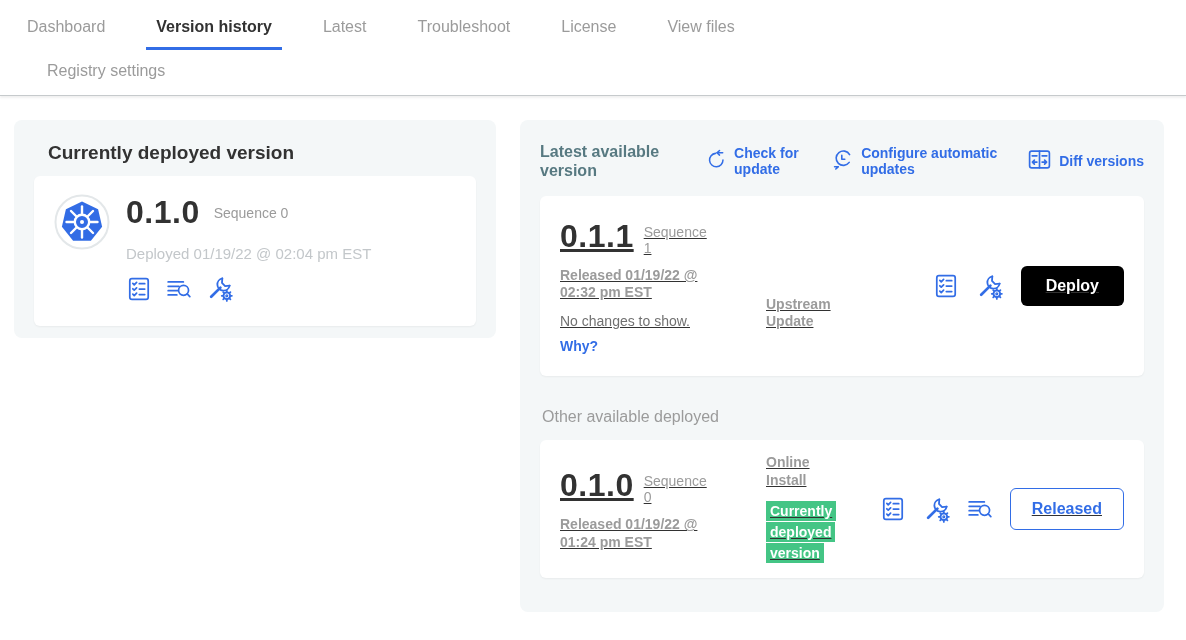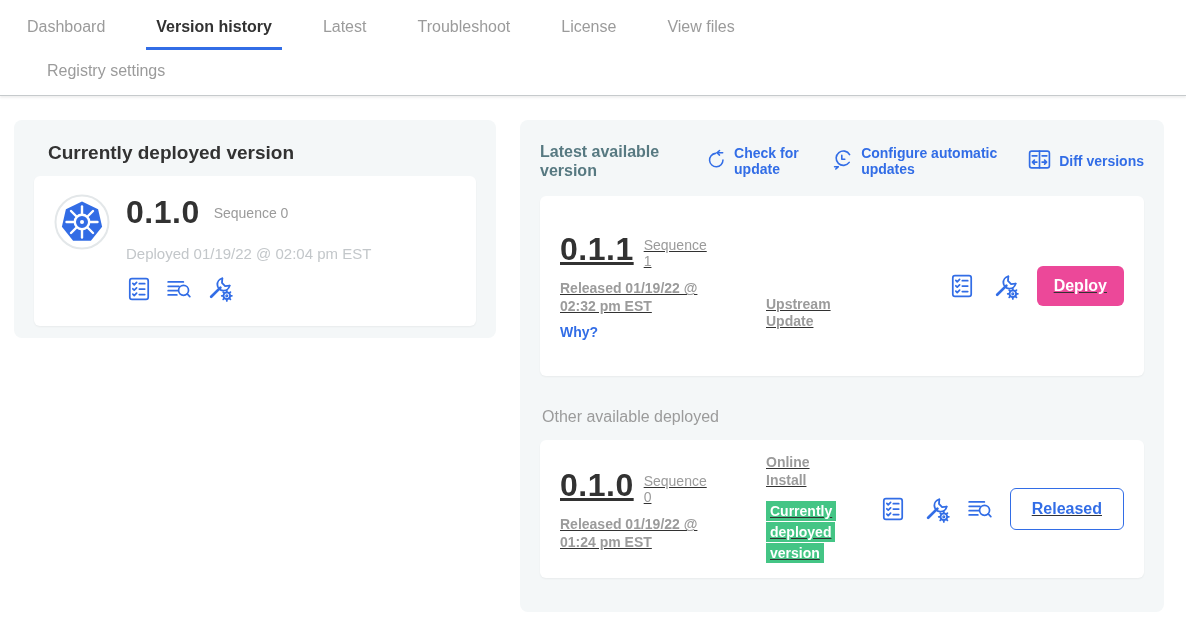--- a/index.html
+++ b/index.html
@@ -79,23 +79,23 @@
   .source-label { width: 80px; }
   .badge-wrap { margin-top: 12px; width: 80px; line-height: 1.5; }
   .status-badge {
     display: inline; background: #44c585; color: #ffffff;
     font-size: 14px; font-weight: 700; padding: 2px 4px;
     -webkit-box-decoration-break: clone; box-decoration-break: clone;
   }
   .vc-right { margin-left: auto; align-self: center; display: flex; align-items: center; gap: 17px; }
 
   .btn-primary {
-    background: #ec4899; color: #ffffff; border: none; border-radius: 6px;
+    background: #000000; color: #ffffff; border: none; border-radius: 6px;
     font-family: "Liberation Sans", sans-serif;
-    font-size: 16px; font-weight: 700; padding: 11px 17px; cursor: pointer; margin-left: 1px;
+    font-size: 16px; font-weight: 700; padding: 11px 25px; cursor: pointer; margin-left: 1px;
   }
   .btn-outline {
     background: #ffffff; color: #326de6; border: 1px solid #326de6; border-radius: 6px;
     font-family: "Liberation Sans", sans-serif;
     font-size: 16px; font-weight: 700; padding: 11px 21px; cursor: pointer;
   }
 
   .other-title { margin-top: 32px; padding-left: 2px; font-size: 16px; font-weight: 500; color: #9b9b9b; }
 
   .blue-stroke { stroke: #326de6; fill: none; stroke-width: 1.6; stroke-linecap: round; stroke-linejoin: round; }
@@ -252,20 +252,21 @@
     </div>
   </div>
 
   <div class="white-card version-card latest-card">
     <div class="vc-col1">
       <div class="ver-row" style="align-items:flex-start;">
         <span class="ver-number">0.1.1</span>
         <span class="ver-seq" style="margin-top:6px;">Sequence 1</span>
       </div>
       <div class="released-ts">Released 01/19/22 @ 02:32 pm EST</div>
+      <div class="no-changes">No changes to show.</div>
       <span class="why-link">Why?</span>
     </div>
     <div class="vc-col2 offset">
       <div class="source-label">Upstream Update</div>
     </div>
     <div class="vc-right">
       <span class="icon-btn">
         <svg width="26" height="26" viewBox="0 0 24 24">
             <use href="#ic-checklist"></use>
           </svg>

